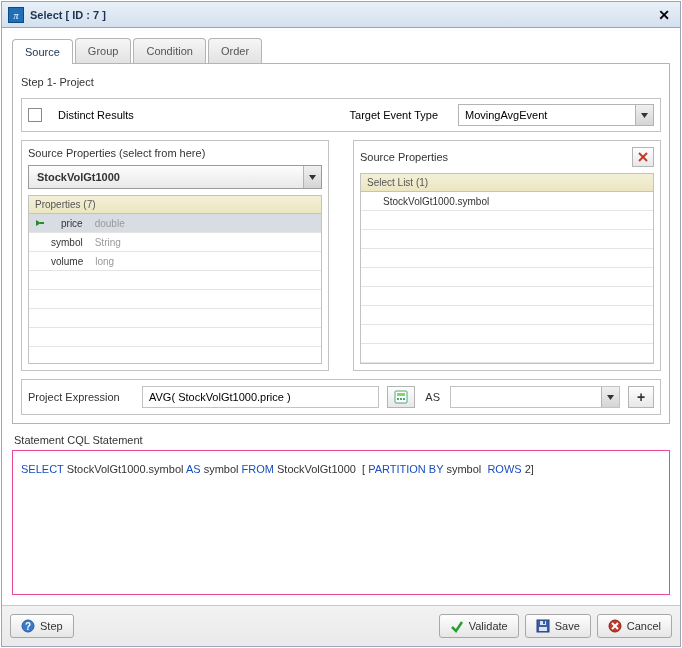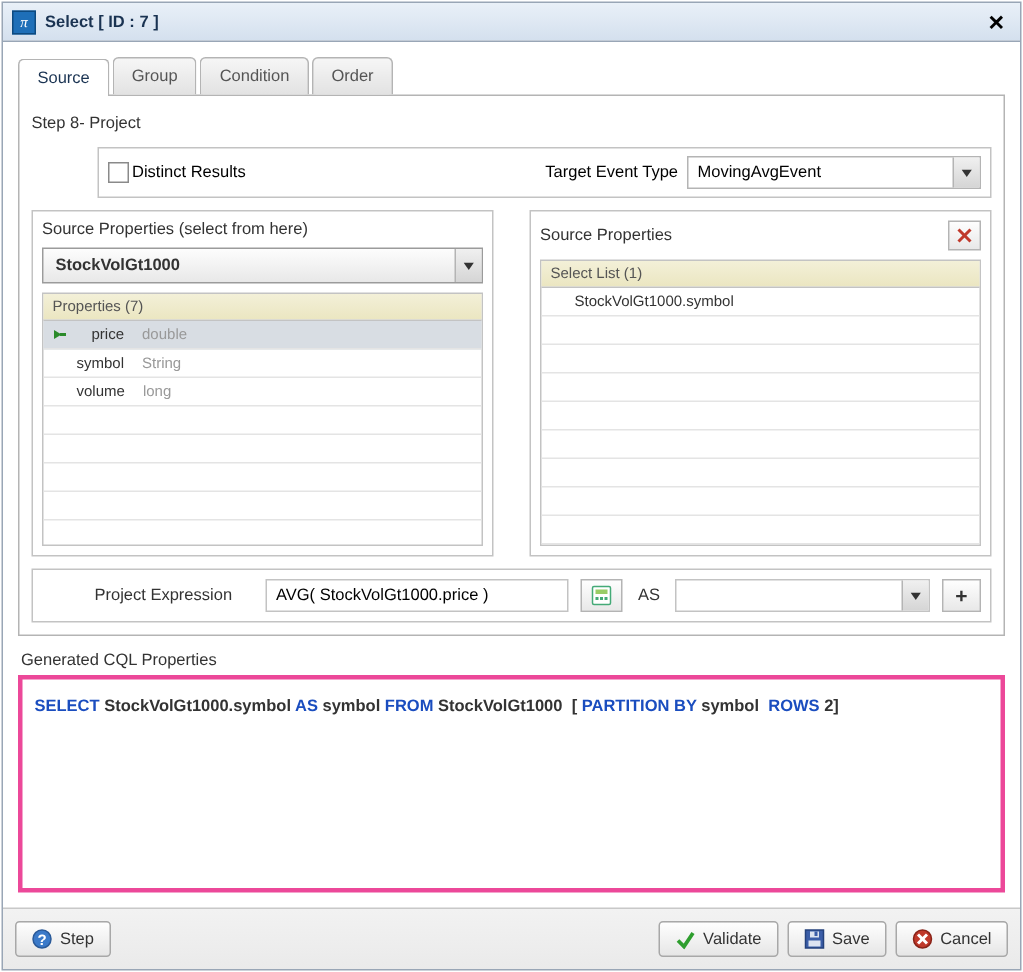--- a/index.html
+++ b/index.html
@@ -76,22 +76,21 @@
     gap: 8px;
   }
 
   .step-label { color: #333; padding: 4px 0 2px 0; font-size: 11px; }
 
   .row1 {
     display: flex;
     align-items: center;
     border: 1px solid #c3c3c3;
     padding: 5px 6px;
-    gap: 0;
-    margin-left: 44px;
+    gap: 14px;
   }
   .checkbox {
     width: 14px; height: 14px;
     border: 1px solid #8a8a8a;
     background: #fff;
   }
   .distinct-label { flex: 0 0 auto; padding-left: 2px; }
   .spacer { flex: 1; }
   .tet-label { padding-right: 6px; }
   .tet-select {
@@ -176,21 +175,21 @@
   }
   .arrow-ico svg { width: 10px; height: 10px; }
 
   .expr-row {
     display: flex;
     align-items: center;
     gap: 8px;
     border: 1px solid #c3c3c3;
     padding: 6px;
   }
-  .expr-label { color: #333; width: 106px; margin-left: 35px; }
+  .expr-label { color: #333; width: 106px; }
   .expr-input {
     border: 1px solid #c3c3c3;
     height: 22px;
     flex: 1;
     padding: 0 6px;
     font-family: inherit;
     font-size: 11px;
   }
   .fx-btn {
     width: 28px; height: 22px;
@@ -211,28 +210,27 @@
     width: 26px; height: 22px;
     border: 1px solid #b4b4b4;
     background: linear-gradient(#fefefe,#e8e8e8);
     display:flex; align-items:center; justify-content:center;
     font-weight: bold; font-size: 14px; color:#333;
     cursor:pointer;
   }
 
   .gen-label { padding: 10px 2px 4px 2px; color: #333; }
   .gen-box {
-    border: 3px solid #ec4899;
+    border: 1px solid #ec4899;
     padding: 10px 8px;
     flex: 1;
     min-height: 100px;
     font-size: 11px;
     line-height: 1.5;
     color: #333;
-    font-weight: bold;
   }
   .kw-sel { color: #1a4dbf; }
   .kw-as { color: #1a4dbf; }
   .kw-from { color: #1a4dbf; }
   .kw-part { color: #1a4dbf; }
   .kw-rows { color: #1a4dbf; }
   .bracket { color: #333; }
 
   .footer {
     border-top: 1px solid #c8c8c8;
@@ -269,21 +267,21 @@
   <div class="content">
     <div class="tab-strip">
       <div class="tab active">Source</div>
       <div class="tab">Group</div>
       <div class="tab">Condition</div>
       <div class="tab">Order</div>
     </div>
 
     <div class="tab-body">
 
-      <div class="step-label">Step 8- Project</div>
+      <div class="step-label">Step 1- Project</div>
 
       <div class="row1">
         <div class="checkbox"></div>
         <div class="distinct-label">Distinct Results</div>
         <div class="spacer"></div>
         <div class="tet-label">Target Event Type</div>
         <div class="tet-select">
           <div class="val">MovingAvgEvent</div>
           <div class="dd-btn">
             <svg viewBox="0 0 7 5">
@@ -382,21 +380,21 @@
             <svg viewBox="0 0 7 5">
                 <polygon points="0,0 7,0 3.5,5" fill="#333"></polygon>
               </svg>
           </div>
         </div>
         <div class="plus-btn">+</div>
       </div>
 
     </div>
 
-    <div class="gen-label">Generated CQL Properties</div>
+    <div class="gen-label">Statement CQL Statement</div>
     <div class="gen-box">
       <span class="kw-sel">SELECT</span>
       <span>StockVolGt1000.symbol</span>
       <span class="kw-as">AS</span>
       <span>symbol</span>
       <span class="kw-from">FROM</span>
       <span>StockVolGt1000</span>
       &nbsp;<span class="bracket">[</span>
       <span class="kw-part">PARTITION BY</span>
       <span>symbol</span>

